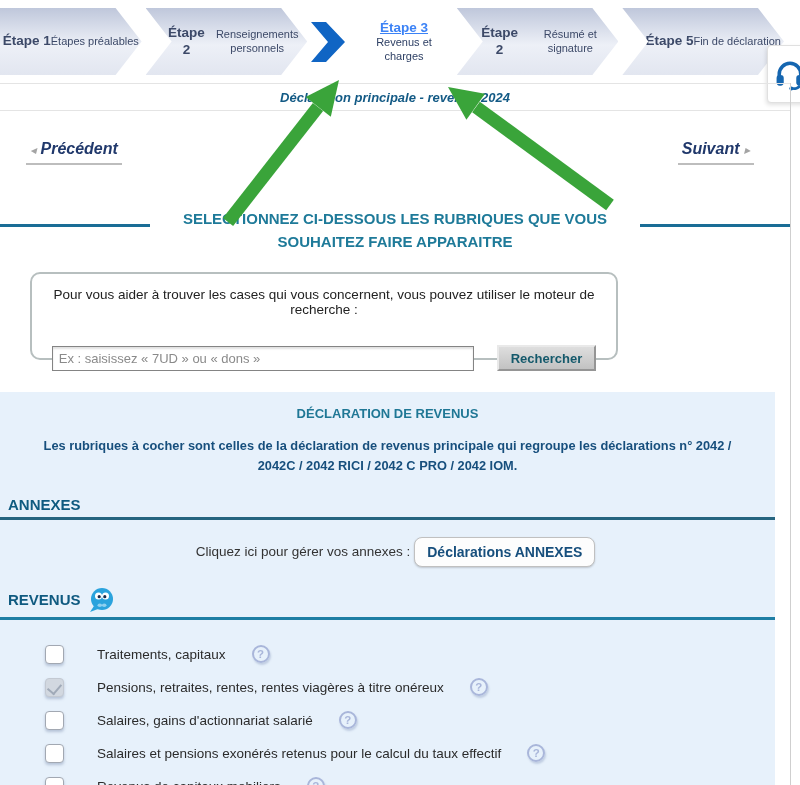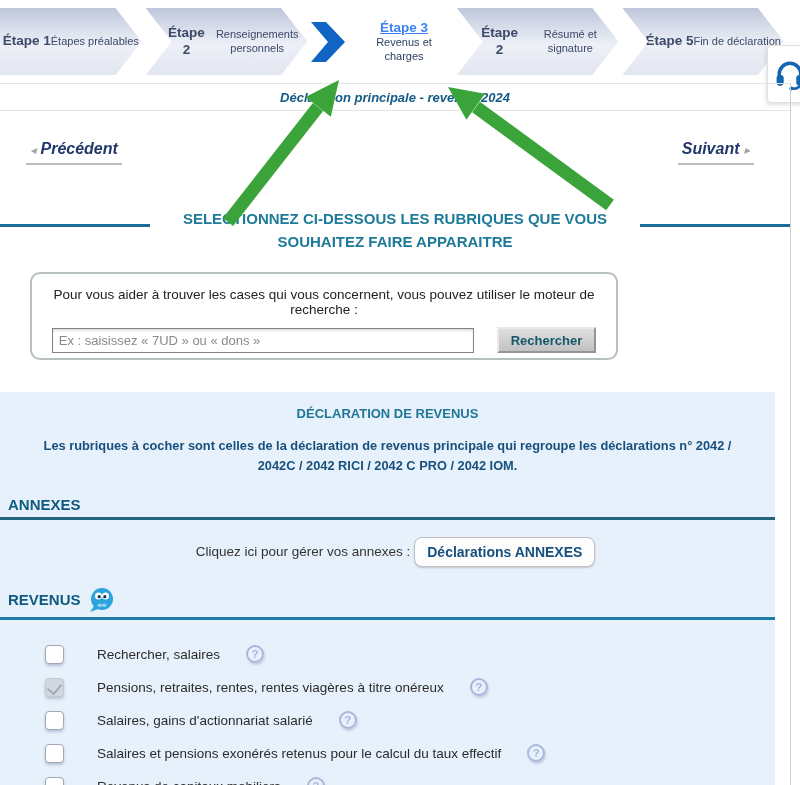--- a/index.html
+++ b/index.html
@@ -53,21 +53,21 @@
   .sect-title .line{height:3px; background:var(--line-teal); margin-top:16px; flex:0 0 auto;}
   .sect-title .line.l{width:150px; margin-right:18px;}
   .sect-title .line.r{width:150px; margin-left:18px;}
   .sect-title .txt{width:470px; text-align:center; font-weight:bold; font-size:15px;
     line-height:1.5; color:var(--teal-title);}
 
   
   .search-panel{position:absolute; left:30px; top:272px; width:588px; height:88px;
     border:2px solid #b7bfbf; border-radius:10px; background:#fff; padding-top:13px;}
   .search-help{text-align:center; font-size:13.5px; color:#222;}
-  .search-row{margin-top:10px; display:flex; justify-content:center; align-items:center; gap:23px;}
+  .search-row{margin-top:28px; display:flex; justify-content:center; align-items:center; gap:23px;}
   .search-input{width:422px; height:25px; border:1px solid #848484; font-size:13px;
     padding:2px 6px; color:#444; box-shadow:inset 0 2px 2px rgba(0,0,0,.12); border-radius:0;}
   .search-input::placeholder{color:#8a8a8a; opacity:1;}
   .search-btn{height:26px; padding:0 12px; font-size:13px; font-weight:bold;
     color:var(--btn-text); background:linear-gradient(180deg,#dedede,#c2c2c2);
     border:2px outset #e9e9e9; cursor:pointer; font-family:"Liberation Sans",sans-serif;}
 
   
   .decl-panel{position:absolute; left:0; top:392px; width:775px; height:393px;
     background:var(--panel-bg); padding-top:14px;}
@@ -205,21 +205,21 @@
         <circle cx="15.8" cy="9.7" r="1.6" fill="#1c2b4a"></circle>
         <ellipse cx="10.8" cy="18.3" rx="2.3" ry="1.7" fill="#8fd0ef"></ellipse>
         <ellipse cx="15.2" cy="18.3" rx="2.3" ry="1.7" fill="#8fd0ef"></ellipse>
       </svg>
     </div>
     <div class="rule revenus"></div>
 
     <div class="cb-list">
       <div class="cb-row">
         <span class="cb"></span>
-        <span class="cb-label">Rechercher, salaires</span>
+        <span class="cb-label">Traitements, capitaux</span>
         <span class="help">?</span>
       </div>
       <div class="cb-row">
         <span class="cb checked disabled"></span>
         <span class="cb-label">Pensions, retraites, rentes, rentes viagères à titre onéreux</span>
         <span class="help">?</span>
       </div>
       <div class="cb-row">
         <span class="cb"></span>
         <span class="cb-label">Salaires, gains d'actionnariat salarié</span>

